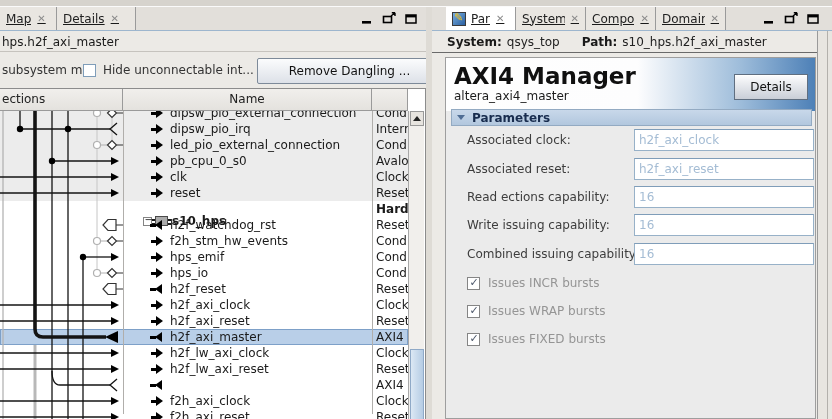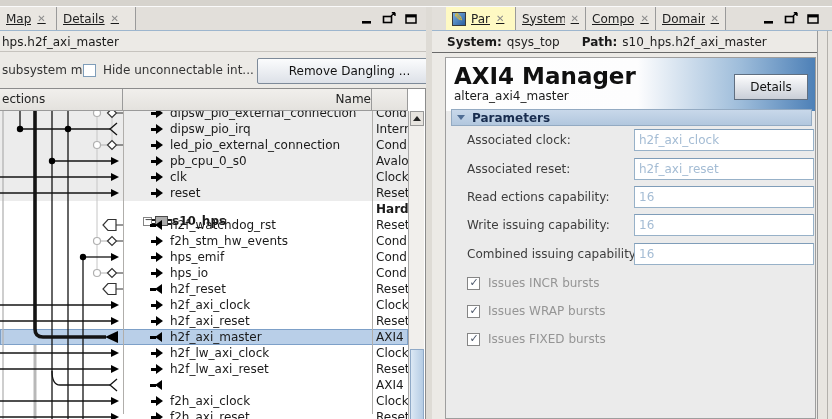--- a/index.html
+++ b/index.html
@@ -12,21 +12,21 @@
   
   #top-strip { position:absolute; left:0; top:0; width:832px; height:7px;
     background:#d6d3cd; border-bottom:1px solid #fafafa; }
   
   .tabbar { position:absolute; top:7px; height:24px; background:#e2dfda;
     border-bottom:1px solid #9db6ce; display:flex; align-items:stretch; }
   #left-tabbar { left:0; width:426px; }
   #right-tabbar { left:432px; width:400px; padding-left:14px; }
   .tab { display:flex; align-items:center; padding:0 6px; background:#e9e6e1;
     border-right:1px solid #9a9a9a; white-space:nowrap; overflow:hidden;text-decoration:underline; }
-  .tab.active { background:#fef9c3; }
+  .tab.active { background:#ffffff; }
   #left-tabbar .tab:nth-child(1){ width:57px; }
   #left-tabbar .tab:nth-child(2){ width:79px; }
   #right-tabbar .tab { width:70px; }
   .tlabel { color:#222; margin-right:6px; overflow:hidden; }
   .tclose { color:#8a8a8a; font-size:10px; flex:none; }
   .paricon { position:relative; flex:none; width:14px; height:14px; margin-right:5px;
     background:linear-gradient(135deg,#79aede,#2a5fa0); border:1px solid #3a3a3a; }
   .paricon::after { content:"✎"; position:absolute; left:1px; top:-2px;
     color:#f2c21e; font-size:11px; }
   .winbtns { position:absolute; top:5px; display:flex; gap:8px; }
@@ -46,21 +46,21 @@
   #remove-btn { position:absolute; left:257px; top:6px; width:185px; height:26px;
     background:linear-gradient(#fbfcfd,#dde1e8); border:1px solid #7d8a99;
     border-radius:2px; text-align:center; line-height:24px; color:#111; }
   
   #left-table { position:absolute; left:0; top:88px; width:426px; height:331px;
     border-top:1px solid #8c8c8c; border-right:1px solid #8c8c8c; background:#fff; overflow:hidden; }
   #thead { position:absolute; left:0; top:0; width:408px; height:22px; z-index:5;
     background:linear-gradient(#f1efec,#e4e2de); border-bottom:1px solid #9a9a9a; display:flex; }
   .hcell { border-right:1px solid #9a9a9a; line-height:21px; overflow:hidden; color:#222; }
   #hc1 { width:123px; padding-left:2px; }
-  #hc2 { width:249px; text-align:right; }
+  #hc2 { width:249px; text-align:center; }
   #hc3 { width:36px; }
   #tree-rows { position:absolute; left:0; top:16px; width:408px; z-index:1; }
   .trow { display:flex; height:16px; background:#fff; align-items:center; }
   .trow.gray { background:#ececec; }
   .trow.sel { background:#b9cfe8; box-shadow:inset 0 0 0 1px #7da0c8; }
   .c-conn { width:123px; flex:none; height:16px; }
   .c-name { width:249px; flex:none; display:flex; align-items:center; overflow:hidden;
     white-space:nowrap; padding-left:27px; height:16px; }
   .c-name.mod { padding-left:20px;margin-top:24px; }
   .c-type { width:36px; flex:none; overflow:hidden; white-space:nowrap; padding-left:4px; }

